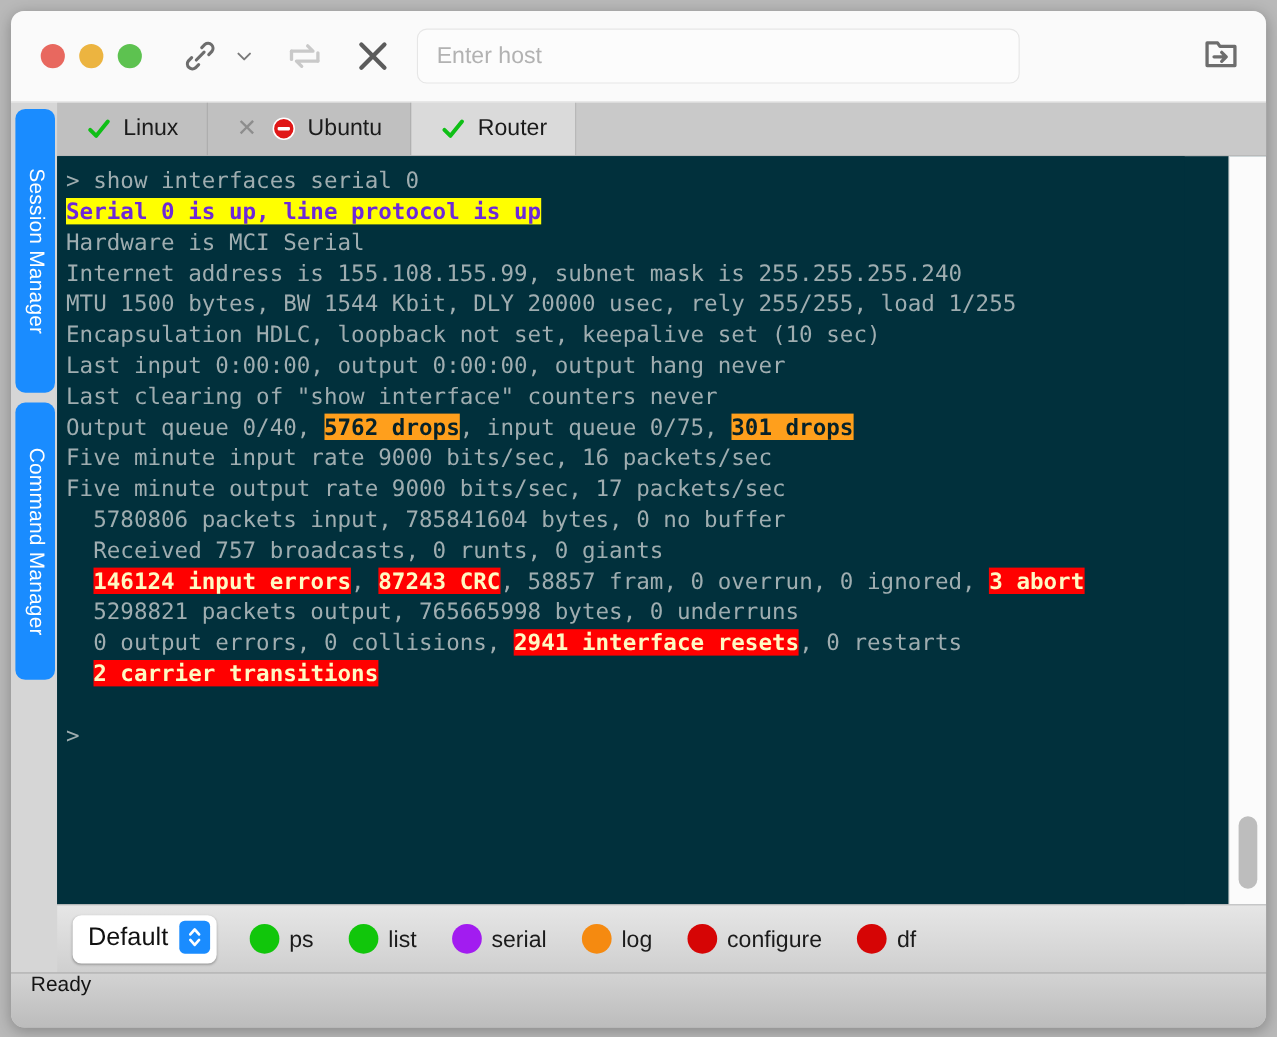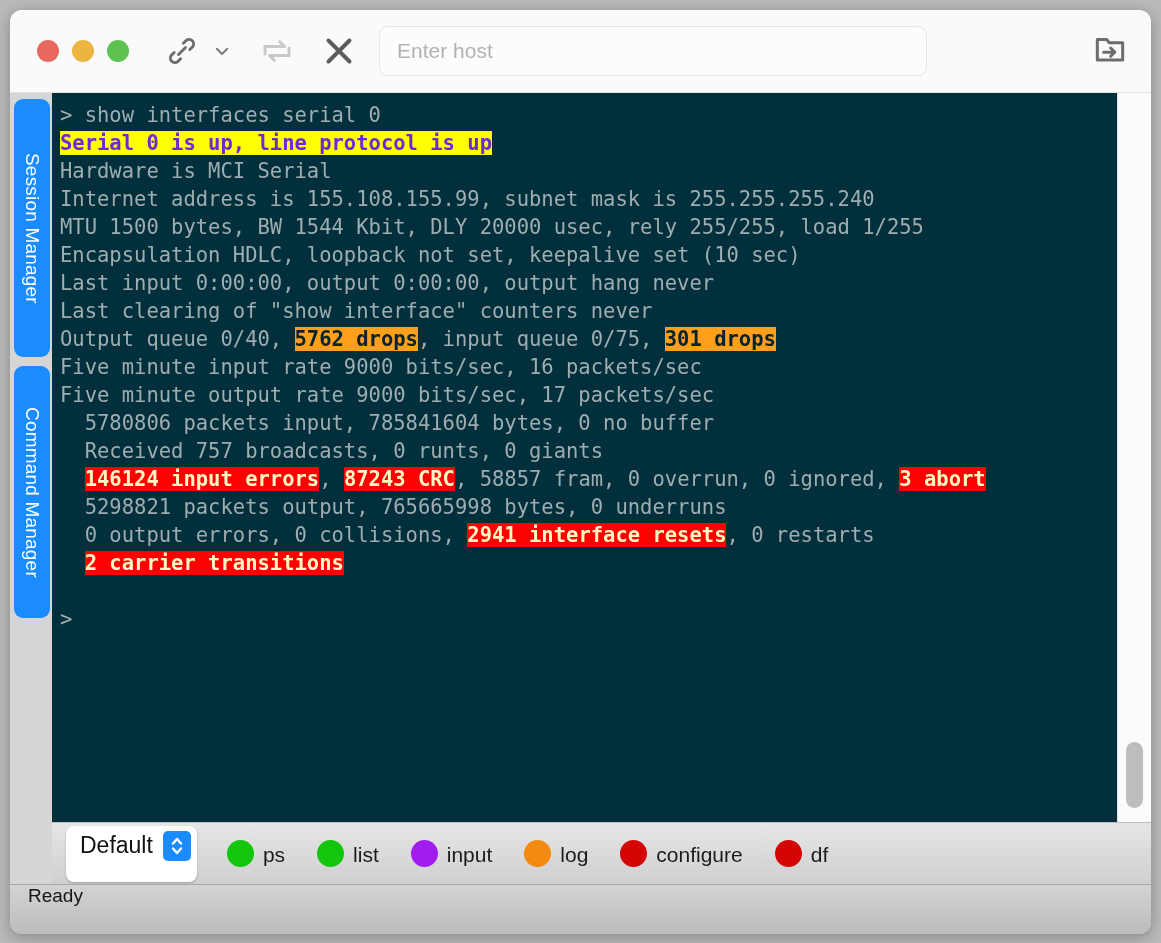--- a/index.html
+++ b/index.html
@@ -237,21 +237,21 @@
     padding-left: 14px;
     box-sizing: border-box;
   }
   .popupbtn {
     height: 40px;
     background: #ffffff;
     border-radius: 8px;
     box-shadow: 0 1px 2px rgba(0,0,0,.25);
     display: flex;
     align-items: center;
-    padding: 0 6px 16px 14px;
+    padding: 0 6px 4px 14px;
     gap: 10px;
     cursor: default;
   }
   .popupbtn .lbl { font-size: 23px; color: #111; }
   .stepper {
     width: 28px; height: 30px;
     background: #1a8cff;
     border-radius: 5px;
     display: flex;
     flex-direction: column;
@@ -359,20 +359,47 @@
       <div class="vtab session">
         <span>Session Manager</span>
       </div>
       <div class="vtab command">
         <span>Command Manager</span>
       </div>
     </div>
 
     <div class="maincol">
 
+      <div class="tabstrip">
+
+        <div class="tab">
+          <svg width="24" height="24" viewBox="0 0 24 24">
+            <path d="M4 13 L9.5 18.5 L20 5.5" fill="none" stroke="#0fbf16" stroke-width="3.6" stroke-linecap="round" stroke-linejoin="round"></path>
+          </svg>
+          <span>Linux</span>
+        </div>
+
+        <div class="tab">
+          <span class="closex">✕</span>
+          <svg width="24" height="24" viewBox="0 0 24 24">
+            <circle cx="12" cy="12" r="9.5" fill="#e01717" stroke="#ffffff" stroke-width="1.4"></circle>
+            <rect x="6.4" y="10.4" width="11.2" height="3.2" rx="1" fill="#ffffff"></rect>
+          </svg>
+          <span>Ubuntu</span>
+        </div>
+
+        <div class="tab active">
+          <svg width="24" height="24" viewBox="0 0 24 24">
+            <path d="M4 13 L9.5 18.5 L20 5.5" fill="none" stroke="#0fbf16" stroke-width="3.6" stroke-linecap="round" stroke-linejoin="round"></path>
+          </svg>
+          <span>Router</span>
+        </div>
+
+        <div class="tab-spacer"></div>
+      </div>
 
       <div class="termwrap">
         <div class="terminal" id="terminal"><div class="termline"><span>&gt; show interfaces serial 0</span></div><div class="termline"><span class="hl-yellow">Serial 0 is up, line protocol is up</span></div><div class="termline"><span>Hardware is MCI Serial</span></div><div class="termline"><span>Internet address is 155.108.155.99, subnet mask is 255.255.255.240</span></div><div class="termline"><span>MTU 1500 bytes, BW 1544 Kbit, DLY 20000 usec, rely 255/255, load 1/255</span></div><div class="termline"><span>Encapsulation HDLC, loopback not set, keepalive set (10 sec)</span></div><div class="termline"><span>Last input 0:00:00, output 0:00:00, output hang never</span></div><div class="termline"><span>Last clearing of "show interface" counters never</span></div><div class="termline"><span>Output queue 0/40, </span><span class="hl-orange">5762 drops</span><span>, input queue 0/75, </span><span class="hl-orange">301 drops</span></div><div class="termline"><span>Five minute input rate 9000 bits/sec, 16 packets/sec</span></div><div class="termline"><span>Five minute output rate 9000 bits/sec, 17 packets/sec</span></div><div class="termline"><span>  5780806 packets input, 785841604 bytes, 0 no buffer</span></div><div class="termline"><span>  Received 757 broadcasts, 0 runts, 0 giants</span></div><div class="termline"><span>  </span><span class="hl-red">146124 input errors</span><span>, </span><span class="hl-red">87243 CRC</span><span>, 58857 fram, 0 overrun, 0 ignored, </span><span class="hl-red">3 abort</span></div><div class="termline"><span>  5298821 packets output, 765665998 bytes, 0 underruns</span></div><div class="termline"><span>  0 output errors, 0 collisions, </span><span class="hl-red">2941 interface resets</span><span>, 0 restarts</span></div><div class="termline"><span>  </span><span class="hl-red">2 carrier transitions</span></div><div class="termline">&nbsp;</div><div class="termline"><span>&gt;</span></div></div>
         <div class="scrollbar">
           <div class="scrollthumb"></div>
         </div>
       </div>
 
       <div class="buttonbar">
         <div class="popupbtn">
@@ -388,21 +415,21 @@
             <div class="cmdbtn">
               <span class="dot" style="background: rgb(17, 198, 11);"></span>
               <span class="cmdlabel">ps</span>
             </div>
             <div class="cmdbtn">
               <span class="dot" style="background: rgb(17, 198, 11);"></span>
               <span class="cmdlabel">list</span>
             </div>
             <div class="cmdbtn">
               <span class="dot" style="background: rgb(162, 28, 240);"></span>
-              <span class="cmdlabel">input</span>
+              <span class="cmdlabel">serial</span>
             </div>
             <div class="cmdbtn">
               <span class="dot" style="background: rgb(245, 138, 16);"></span>
               <span class="cmdlabel">log</span>
             </div>
             <div class="cmdbtn">
               <span class="dot" style="background: rgb(214, 5, 5);"></span>
               <span class="cmdlabel">configure</span>
             </div>
             <div class="cmdbtn">

